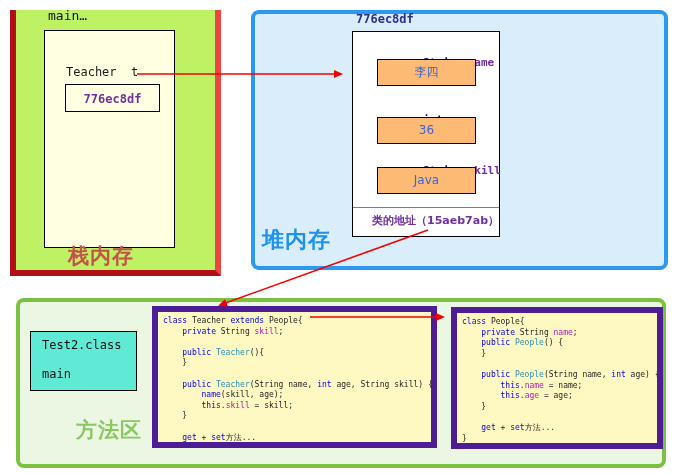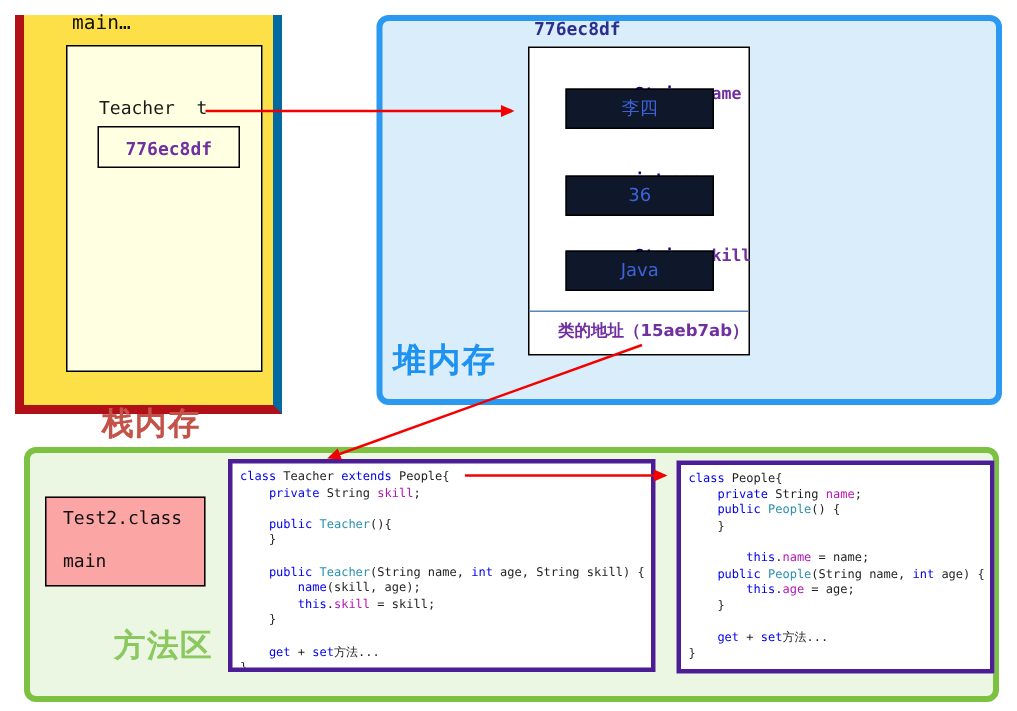--- a/index.html
+++ b/index.html
@@ -1,66 +1,66 @@
 <!DOCTYPE html>
 <html><head>
 <meta charset="utf-8">
 <style>
   * { margin:0; padding:0; box-sizing:border-box; }
   body { background:#ffffff; font-family:"DejaVu Sans", sans-serif; }
   #canvas { position:relative; width:678px; height:474px; background:#ffffff; overflow:hidden; }
 
   
-  .stack-box { position:absolute; left:10px; top:10px; width:178px; height:266px;
-    background:#fde047; border-left:6px solid #b01016; border-right:6px solid #0369a1;
+  .stack-box { position:absolute; left:10px; top:10px; width:211px; height:266px;
+    background:#bef264; border-left:6px solid #b01016; border-right:6px solid #ef4444;
     border-bottom:6px solid #b01016; }
   .main-label { position:absolute; left:32px; top:-2px; font-size:13px; color:#111;
     font-family:"DejaVu Sans Mono", monospace; white-space:pre; }
   .stack-frame { position:absolute; left:28px; top:20px; width:131px; height:218px;
     background:#ffffe1; border:1.5px solid #000; }
   .var-decl { position:absolute; left:21px; top:34px; font-size:12px; color:#1a1a1a;
     font-family:"DejaVu Sans Mono", monospace; white-space:pre; }
   .stack-addr-box { position:absolute; left:20px; top:53px; width:95px; height:28px;
     background:#ffffe1; border:1.5px solid #000; text-align:center; line-height:25px; }
   .stack-addr-box span { font-family:"DejaVu Sans Mono", monospace; font-weight:bold;
     font-size:12px; color:#7030a0; }
   .stack-label { position:absolute; left:52px; top:232px; font-size:21px; font-weight:bold;
-    color:#c35248; letter-spacing:1px;margin-top:26px; }
+    color:#c35248; letter-spacing:1px; }
 
   
   .heap-box { position:absolute; left:251px; top:10px; width:417px; height:260px;
     background:#d9edfb; border:4px solid #2b99f0; border-radius:8px; }
   .heap-header { position:absolute; left:101px; top:-2px; font-family:"DejaVu Sans Mono", monospace;
     font-weight:bold; font-size:12px; color:#2e2e8f; }
   .obj-box { position:absolute; left:97px; top:17px; width:148px; height:206px;
     background:#ffffff; border:1.5px solid #000; }
   .field-label { position:absolute; left:17px; font-family:"DejaVu Sans Mono", monospace;
     font-weight:bold; font-size:11px; white-space:pre; }
   .f-type { color:#00008b; margin-right:5px; }
   .f-name { color:#7030a0; }
-  .value-box { position:absolute; left:24px; width:99px; height:27px; background:#0f172a;
+  .value-box { position:absolute; left:24px; width:99px; height:27px; background:#fdba74;
     border:1.5px solid #000; text-align:center; line-height:24px; font-size:12px; color:#3c64d8; }
   .obj-divider { position:absolute; left:0; right:0; top:175px; border-top:1px solid #5c83b8; }
   .class-addr { position:absolute; left:0; top:181px; width:100%; text-align:right;
     font-weight:bold; font-size:11px; color:#7030a0; font-family:"DejaVu Sans", sans-serif; }
   .heap-label { position:absolute; left:7px; top:211px; font-size:22px; font-weight:bold;
     color:#1e92f0; letter-spacing:1px; }
 
   
   .method-box { position:absolute; left:16px; top:298px; width:650px; height:170px;
     background:#ebf7e2; border:4px solid #7cc142; border-radius:8px; }
   .class-file-box { position:absolute; left:10px; top:29px; width:107px; height:60px;
-    background:#fca5a5; border:1.5px solid #000; }
+    background:#5eead4; border:1.5px solid #000; }
   .class-file-name { position:absolute; left:11px; top:6px; font-size:12px; color:#111;
     font-family:"DejaVu Sans Mono", monospace; }
   .entry-method { position:absolute; left:11px; top:35px; font-size:12px; color:#111;
     font-family:"DejaVu Sans Mono", monospace;text-align:center; }
   .method-label { position:absolute; left:56px; top:114px; font-size:21px; font-weight:bold;
     color:#8cc860; letter-spacing:1px; }
-  .code-box { position:absolute; background:#ffffff; border:3px solid #4c1d95;
+  .code-box { position:absolute; background:#fef9c3; border:6px solid #4c1d95;
     padding:4px 0 0 5px; overflow:hidden; }
   .code-teacher { left:132px; top:4px; width:285px; height:142px; }
   .code-people  { left:431px; top:5px; width:212px; height:142px; }
   .code-line { font-family:"DejaVu Sans Mono", monospace; font-size:8px; line-height:10.6px;
     white-space:pre; color:#1f1f1f; }
   .tok-kw { color:#0000ee; }
   .tok-ty { color:#2b91af; }
   .tok-fld { color:#b517b5; }
   .tok-pl { color:#1f1f1f; }
 
@@ -125,22 +125,22 @@
         <div class="code-line">&nbsp;</div>
         <div class="code-line"><span class="tok-pl">    </span><span class="tok-kw">get</span><span class="tok-pl"> + </span><span class="tok-kw">set</span><span class="tok-pl">方法...</span></div>
         <div class="code-line"><span class="tok-pl">}</span></div>
       </div>
     <div class="code-box code-people">
         <div class="code-line"><span class="tok-kw">class </span><span class="tok-pl">People{</span></div>
         <div class="code-line"><span class="tok-pl">    </span><span class="tok-kw">private </span><span class="tok-pl">String </span><span class="tok-fld">name</span><span class="tok-pl">;</span></div>
         <div class="code-line"><span class="tok-pl">    </span><span class="tok-kw">public </span><span class="tok-ty">People</span><span class="tok-pl">() {</span></div>
         <div class="code-line"><span class="tok-pl">    }</span></div>
         <div class="code-line">&nbsp;</div>
+        <div class="code-line"><span class="tok-pl">    </span><span class="tok-kw">public </span><span class="tok-ty">People</span><span class="tok-pl">(String name, </span><span class="tok-kw">int</span><span class="tok-pl"> age) {</span></div>
         <div class="code-line"><span class="tok-pl">        </span><span class="tok-kw">this</span><span class="tok-pl">.</span><span class="tok-fld">name</span><span class="tok-pl"> = name;</span></div>
-        <div class="code-line"><span class="tok-pl">    </span><span class="tok-kw">public </span><span class="tok-ty">People</span><span class="tok-pl">(String name, </span><span class="tok-kw">int</span><span class="tok-pl"> age) {</span></div>
         <div class="code-line"><span class="tok-pl">        </span><span class="tok-kw">this</span><span class="tok-pl">.</span><span class="tok-fld">age</span><span class="tok-pl"> = age;</span></div>
         <div class="code-line"><span class="tok-pl">    }</span></div>
         <div class="code-line">&nbsp;</div>
         <div class="code-line"><span class="tok-pl">    </span><span class="tok-kw">get</span><span class="tok-pl"> + </span><span class="tok-kw">set</span><span class="tok-pl">方法...</span></div>
         <div class="code-line"><span class="tok-pl">}</span></div>
       </div>
   </div>
 
   <svg class="arrows" width="678" height="474" viewBox="0 0 678 474">
     <defs>

